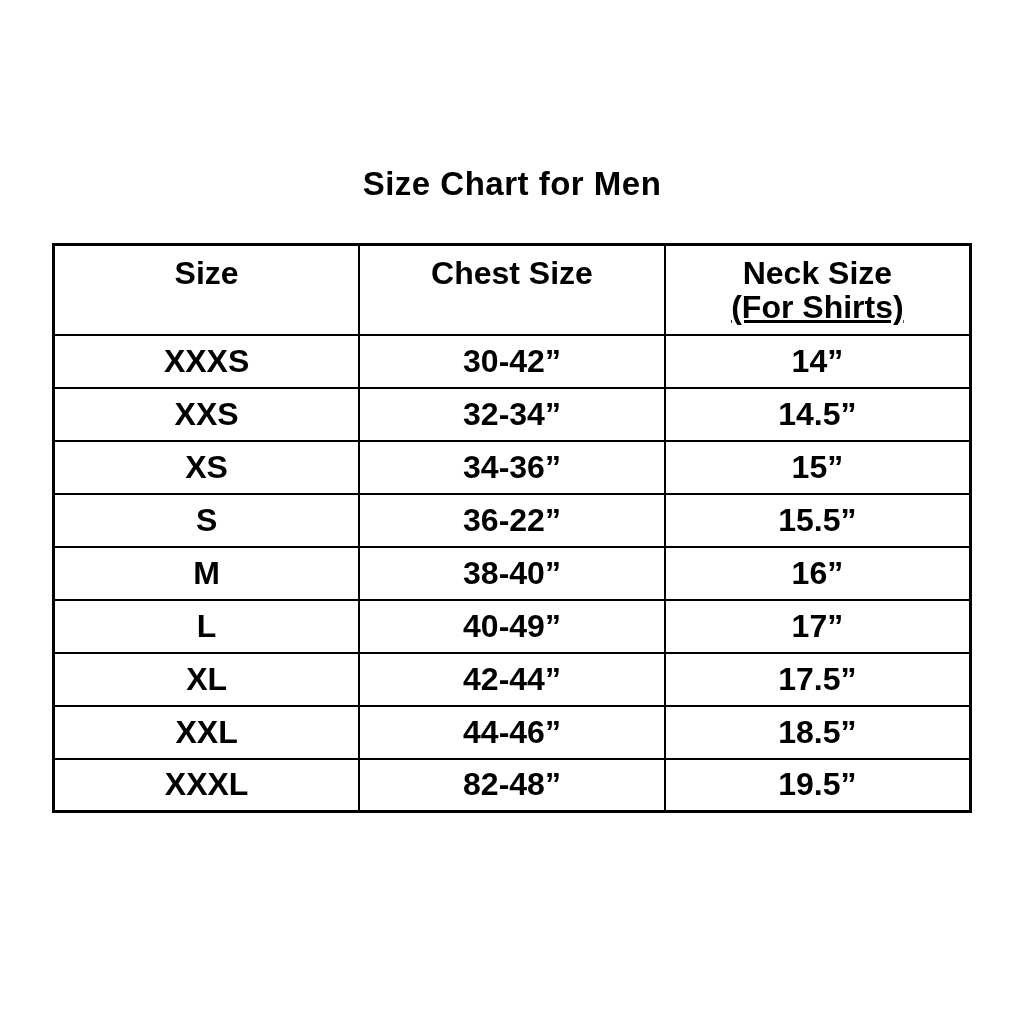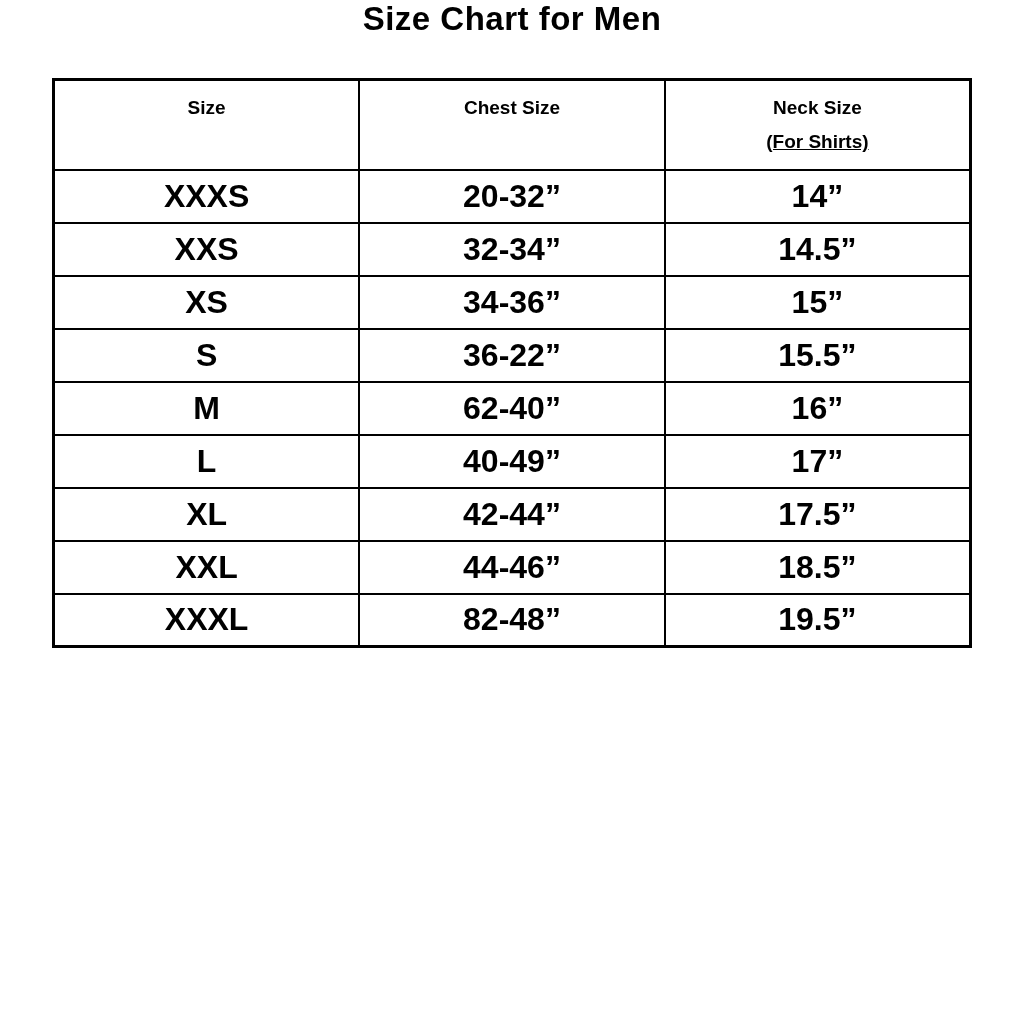--- a/index.html
+++ b/index.html
@@ -11,20 +11,21 @@
   body {
     width: 1024px;
     height: 1024px;
     font-family: "Liberation Sans", sans-serif;
     color: #000000;
     overflow: hidden;
   }
   .canvas {
     width: 1024px;
     height: 1024px;
+    padding-top: 165px;
   }
   .title {
     margin: 0 0 40px 0;
     text-align: center;
     font-size: 33px;
     line-height: 38px;
     font-weight: bold;
     letter-spacing: 0.5px;
   }
   table.size-table {
@@ -38,21 +39,21 @@
   table.size-table td {
     border: 2px solid #000000;
     text-align: center;
     vertical-align: middle;
     font-weight: bold;
     padding: 0;
     background: #ffffff;
   }
   table.size-table th {
     height: 90px;
-    font-size: 19px;
+    font-size: 32px;
   }
   table.size-table td {
     height: 53px;
     font-size: 32px;
   }
   .h-label, .h-sub {
     display: block;
     line-height: 34px;
   }
   .h-sub {
@@ -79,41 +80,41 @@
         </th>
         <th>
           <span class="h-label">Neck Size</span>
           <span class="h-sub">(For Shirts)</span>
         </th>
       </tr>
     </thead>
     <tbody>
         <tr>
           <td>XXXS</td>
-          <td>20-32”</td>
+          <td>30-42”</td>
           <td>14”</td>
         </tr>
         <tr>
           <td>XXS</td>
           <td>32-34”</td>
           <td>14.5”</td>
         </tr>
         <tr>
           <td>XS</td>
           <td>34-36”</td>
           <td>15”</td>
         </tr>
         <tr>
           <td>S</td>
           <td>36-22”</td>
           <td>15.5”</td>
         </tr>
         <tr>
           <td>M</td>
-          <td>62-40”</td>
+          <td>38-40”</td>
           <td>16”</td>
         </tr>
         <tr>
           <td>L</td>
           <td>40-49”</td>
           <td>17”</td>
         </tr>
         <tr>
           <td>XL</td>
           <td>42-44”</td>

